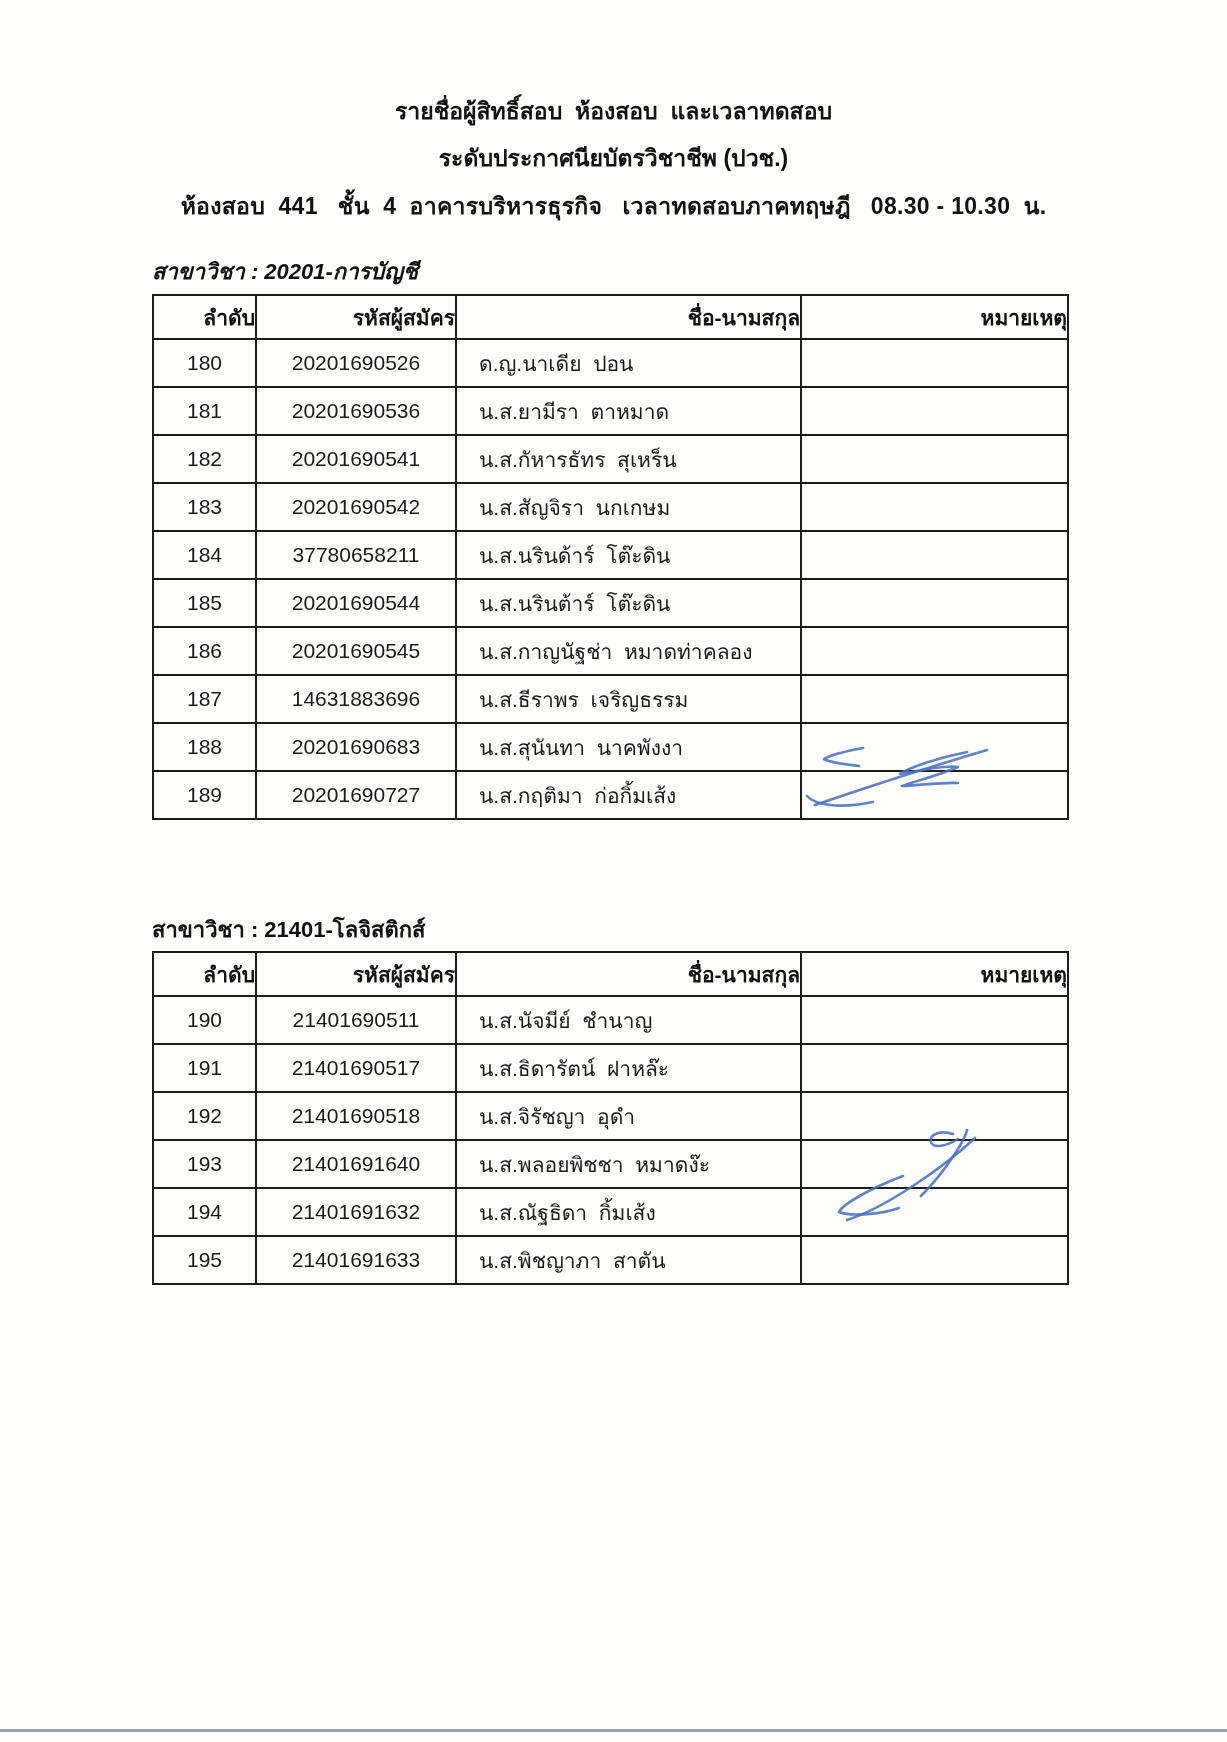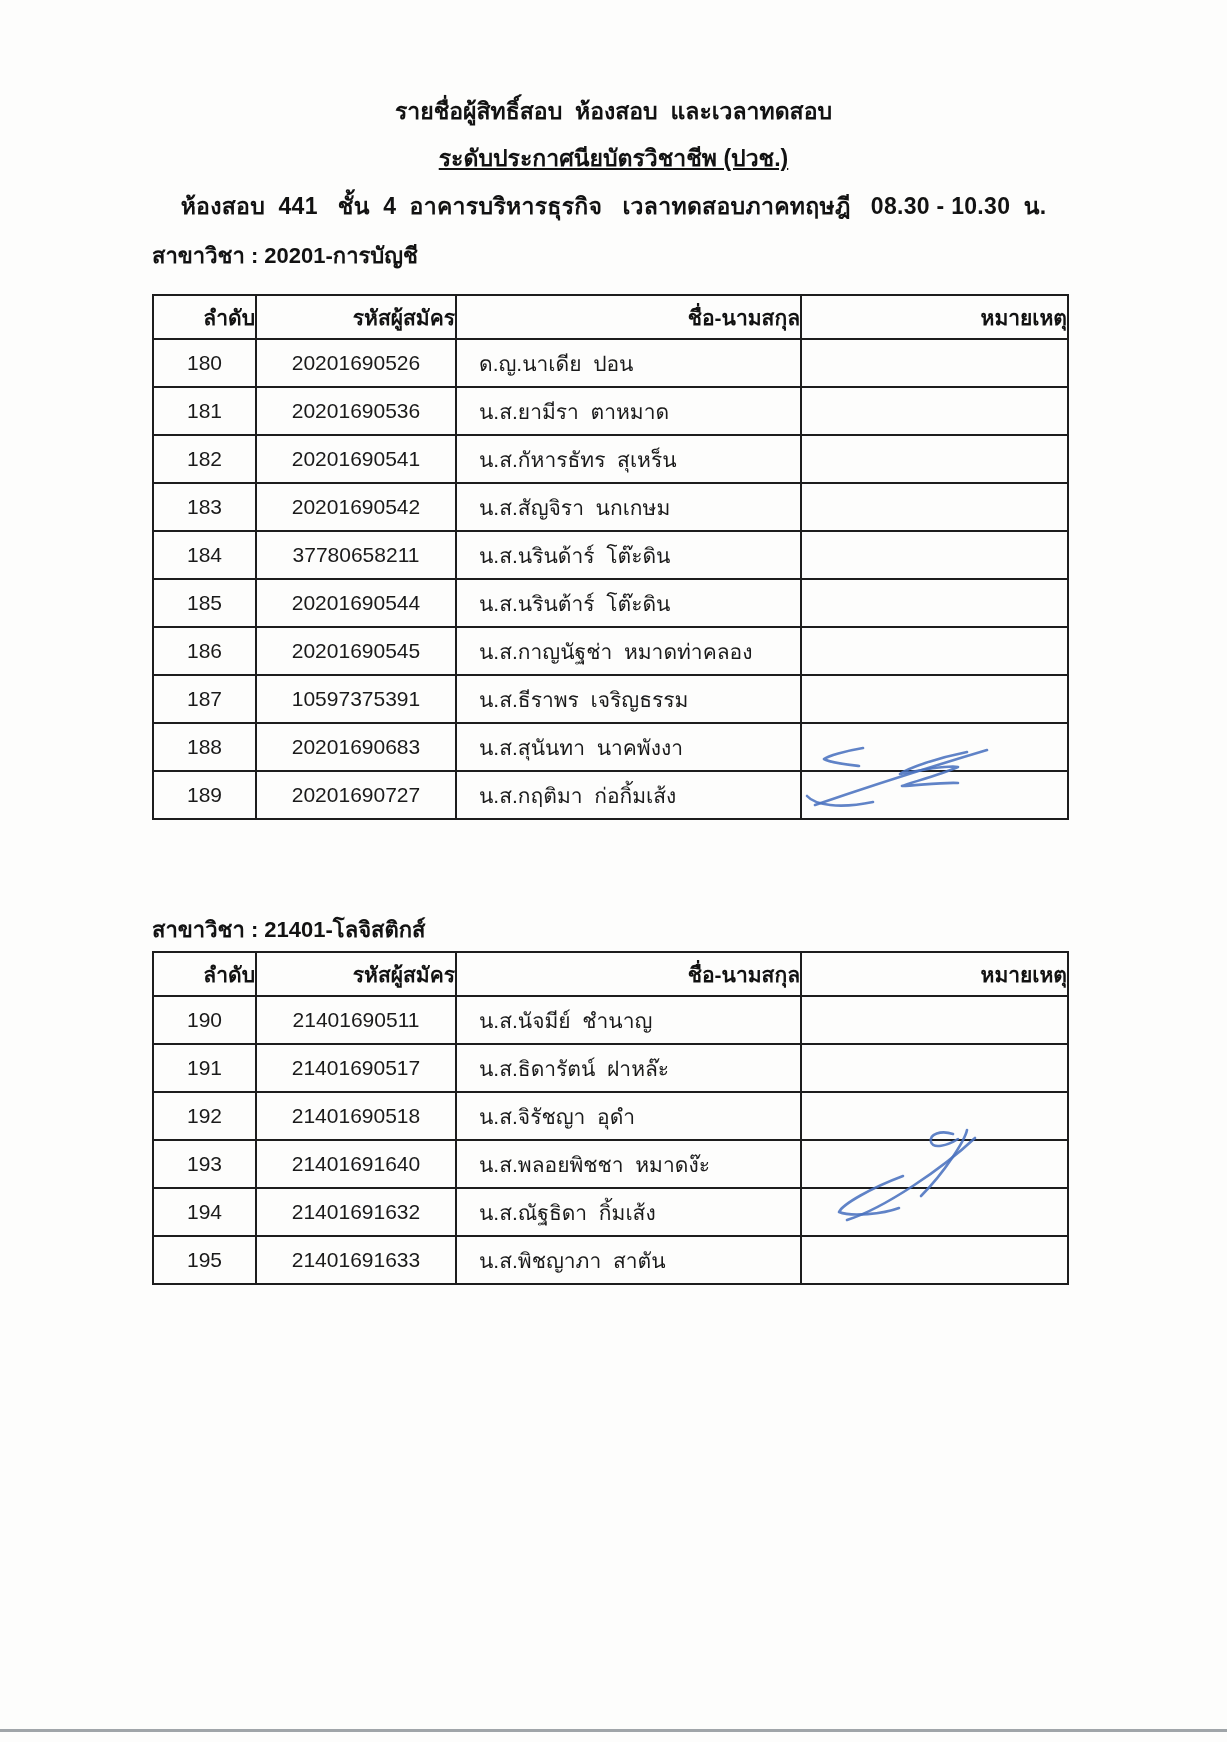--- a/index.html
+++ b/index.html
@@ -15,21 +15,21 @@
     overflow:hidden;
   }
   .doc-title{
     position:absolute;left:0;width:100%;
     text-align:center;
     font-size:23px;font-weight:bold;
     white-space:pre-wrap;
     color:#121212;
   }
   .t1{top:93px;}
-  .t2{top:140px;text-decoration:underline;}
+  .t2{top:140px;}
   .t3{top:188px;letter-spacing:0.3px;}
   .sec-title{
     position:absolute;left:152px;
     font-size:22px;font-weight:bold;
     color:#121212;
     white-space:pre-wrap;
   }
   table.roster{
     position:absolute;left:152px;
     border-collapse:collapse;
@@ -84,21 +84,21 @@
 </style>
 </head>
 <body>
 
 <div class="page">
 
   <div class="doc-title t1">รายชื่อผู้สิทธิ์สอบ  ห้องสอบ  และเวลาทดสอบ</div>
   <div class="doc-title t2">ระดับประกาศนียบัตรวิชาชีพ (ปวช.)</div>
   <div class="doc-title t3">ห้องสอบ  441   ชั้น  4  อาคารบริหารธุรกิจ   เวลาทดสอบภาคทฤษฎี   08.30 - 10.30  น.</div>
 
-  <div class="sec-title" style="top:238px;">สาขาวิชา : 20201-การบัญชี</div>
+  <div class="sec-title" style="top:254px;font-style:italic;">สาขาวิชา : 20201-การบัญชี</div>
 
   <table class="roster" style="top:294px;">
     <colgroup>
         <col class="c1">
         <col class="c2">
         <col class="c3">
         <col class="c4">
       </colgroup>
     <thead>
       <tr>
@@ -146,21 +146,21 @@
           <td></td>
         </tr>
         <tr>
           <td>186</td>
           <td>20201690545</td>
           <td>น.ส.กาญนัฐช่า  หมาดท่าคลอง</td>
           <td></td>
         </tr>
         <tr>
           <td>187</td>
-          <td>10597375391</td>
+          <td>14631883696</td>
           <td>น.ส.ธีราพร  เจริญธรรม</td>
           <td></td>
         </tr>
         <tr>
           <td>188</td>
           <td>20201690683</td>
           <td>น.ส.สุนันทา  นาคพังงา</td>
           <td></td>
         </tr>
         <tr>

